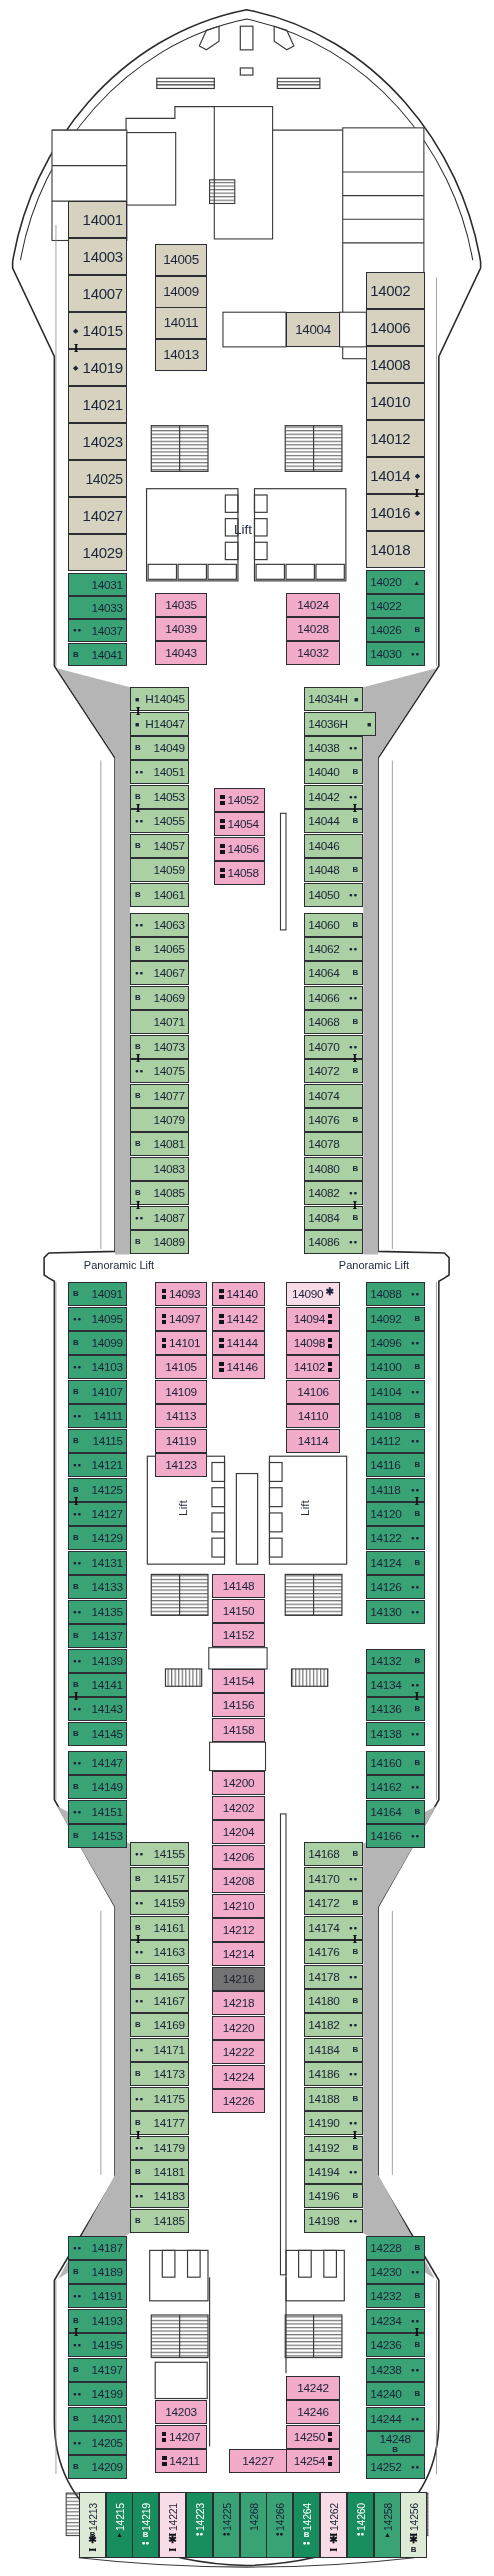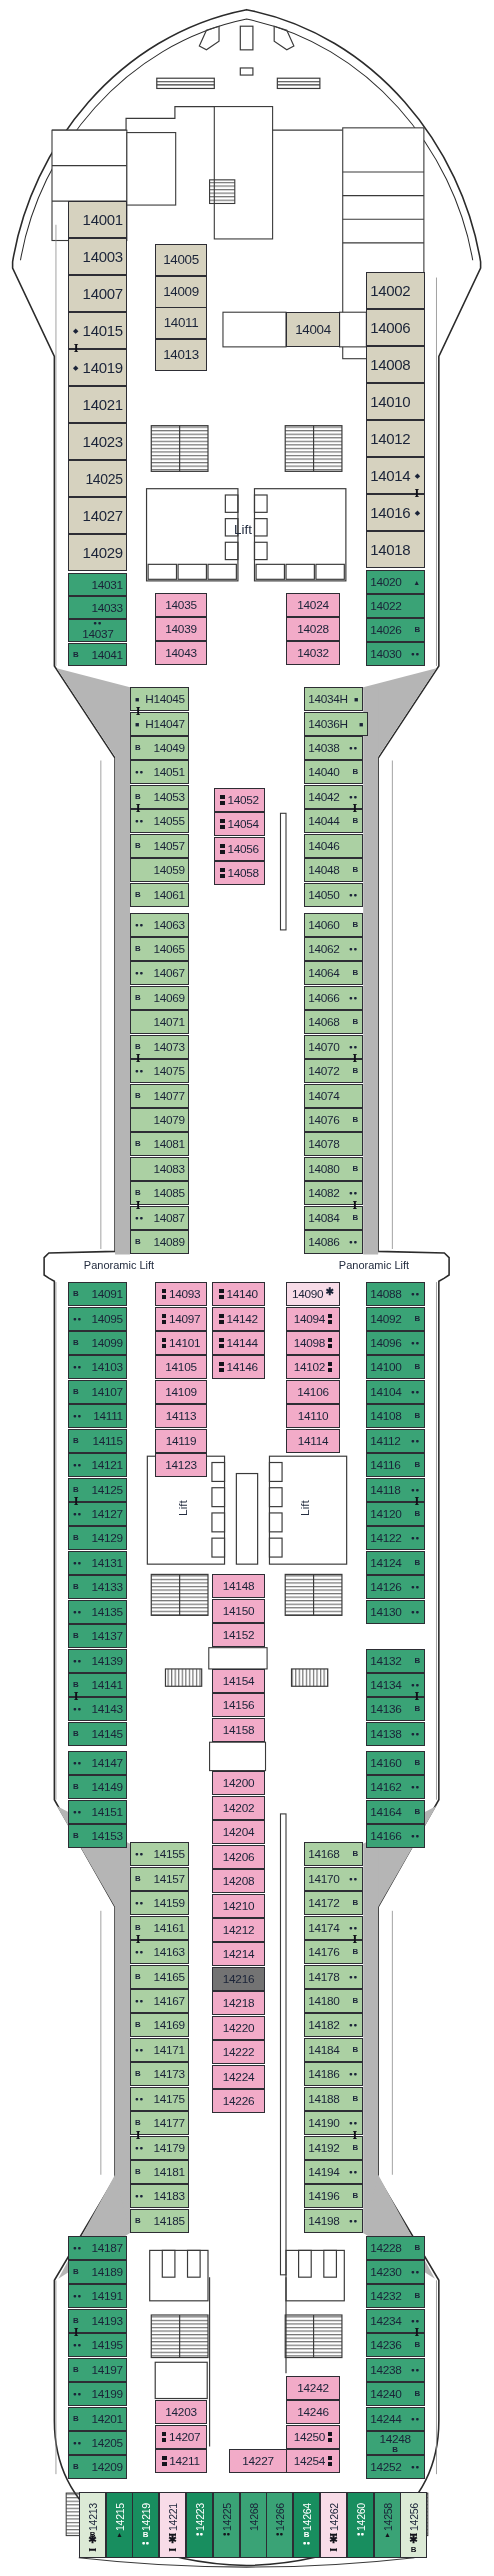--- a/index.html
+++ b/index.html
@@ -210,21 +210,21 @@
         <span class="num">14029</span>
       </div>
       <div class="cab cab-l" style="left: 68px; top: 573px; width: 59px; height: 23px; background: rgb(58, 163, 118); font-size: 11.8px;">
         <span class="sy"></span>
         <span class="num">14031</span>
       </div>
       <div class="cab cab-l" style="left: 68px; top: 596px; width: 59px; height: 23px; background: rgb(58, 163, 118); font-size: 11.8px;">
         <span class="sy"></span>
         <span class="num">14033</span>
       </div>
-      <div class="cab cab-l" style="left: 68px; top: 619px; width: 59px; height: 23px; background: rgb(58, 163, 118); font-size: 11.8px; flex-direction: column;">
+      <div class="cab cab-l" style="left: 68px; top: 619px; width: 59px; height: 23px; background: rgb(58, 163, 118); font-size: 11.8px;">
         <span class="sy">
           <span class="sy-dd">●●</span>
         </span>
         <span class="num">14037</span>
       </div>
       <div class="cab cab-l" style="left: 68px; top: 643px; width: 59px; height: 23px; background: rgb(58, 163, 118); font-size: 11.8px;">
         <span class="sy">
           <span class="sy-b">B</span>
         </span>
         <span class="num">14041</span>
@@ -454,21 +454,21 @@
           <span class="sy-b">B</span>
         </span>
         <span class="num">14089</span>
       </div>
       <div class="cab cab-r" style="left: 304px; top: 687px; width: 59px; height: 24.4px; background: rgb(171, 208, 163); font-size: 11.8px;">
         <span class="num">14034H</span>
         <span class="sy">
           <span class="sy-sq">■</span>
         </span>
       </div>
-      <div class="cab cab-r" style="left: 304px; top: 712px; width: 64px; height: 24.4px; background: rgb(171, 208, 163); font-size: 11.8px;">
+      <div class="cab cab-r" style="left: 304px; top: 712px; width: 72px; height: 24.4px; background: rgb(171, 208, 163); font-size: 11.8px;">
         <span class="num">14036H</span>
         <span class="sy">
           <span class="sy-sq">■</span>
         </span>
       </div>
       <div class="cab cab-r" style="left: 304px; top: 736px; width: 59px; height: 24.4px; background: rgb(171, 208, 163); font-size: 11.8px;">
         <span class="num">14038</span>
         <span class="sy">
           <span class="sy-dd">●●</span>
         </span>

